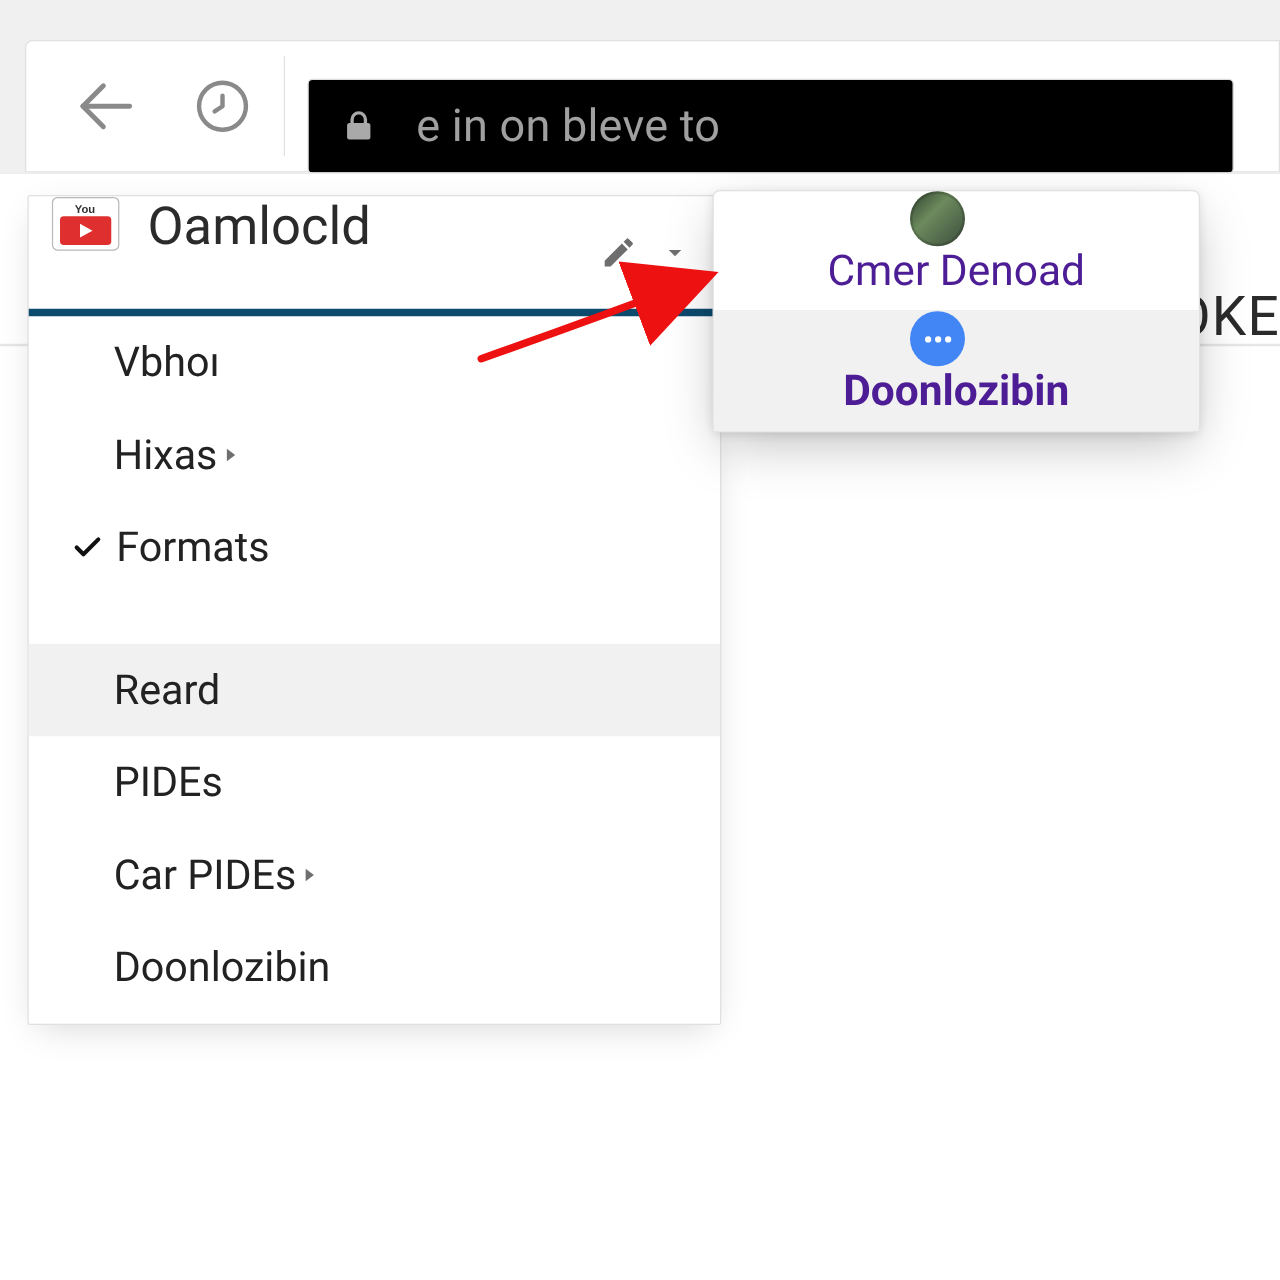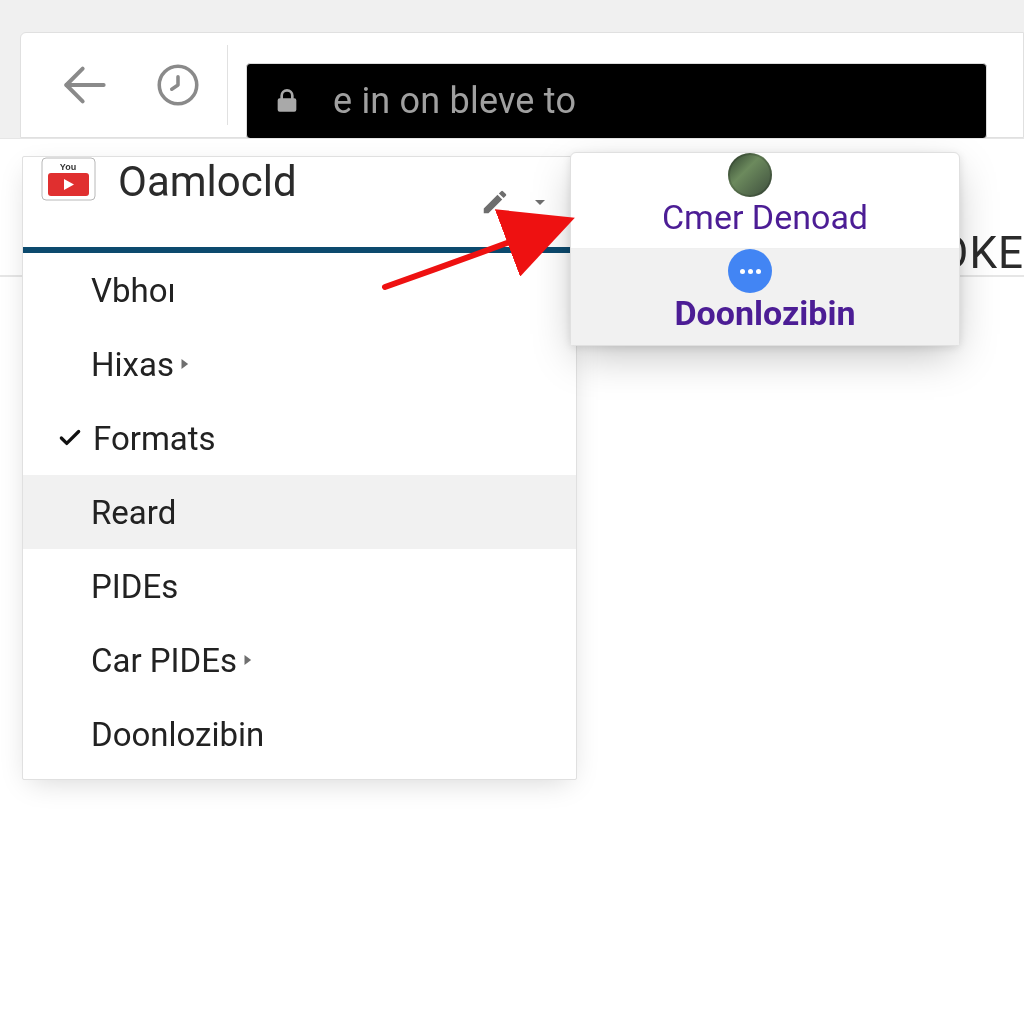--- a/index.html
+++ b/index.html
@@ -47,21 +47,21 @@
 .panel-title { font-size:42px; color:#2b2b2b; }
 .panel-header-actions { margin-left:auto; display:flex; align-items:center; gap:18px; }
 .pencil, .chevdown { color:#6e6e6e; display:flex; }
 
 .menu-item {
   display:flex; align-items:center; justify-content:flex-start;
   height:74px; padding:0 24px 0 68px;
   font-size:33px; color:#222;
 }
 .menu-item.checked { padding-left:34px; }
-.menu-item.highlight { background:#f1f1f1; }
+.menu-item.highlight { background:#f1f1f1;margin-top:40px; }
 .check { margin-right:10px; color:#111; display:flex; }
 .submenu-arrow { color:#6f6f6f; display:flex; }
 
 
 .right-panel {
   position:absolute; left:570px; top:152px; width:390px;
   background:#fff; border:1px solid #e0e0e0; border-radius:6px;
   box-shadow:0 14px 40px -6px rgba(0,0,0,.25), 0 2px 8px rgba(0,0,0,.10);
 }
 .profile-item {

